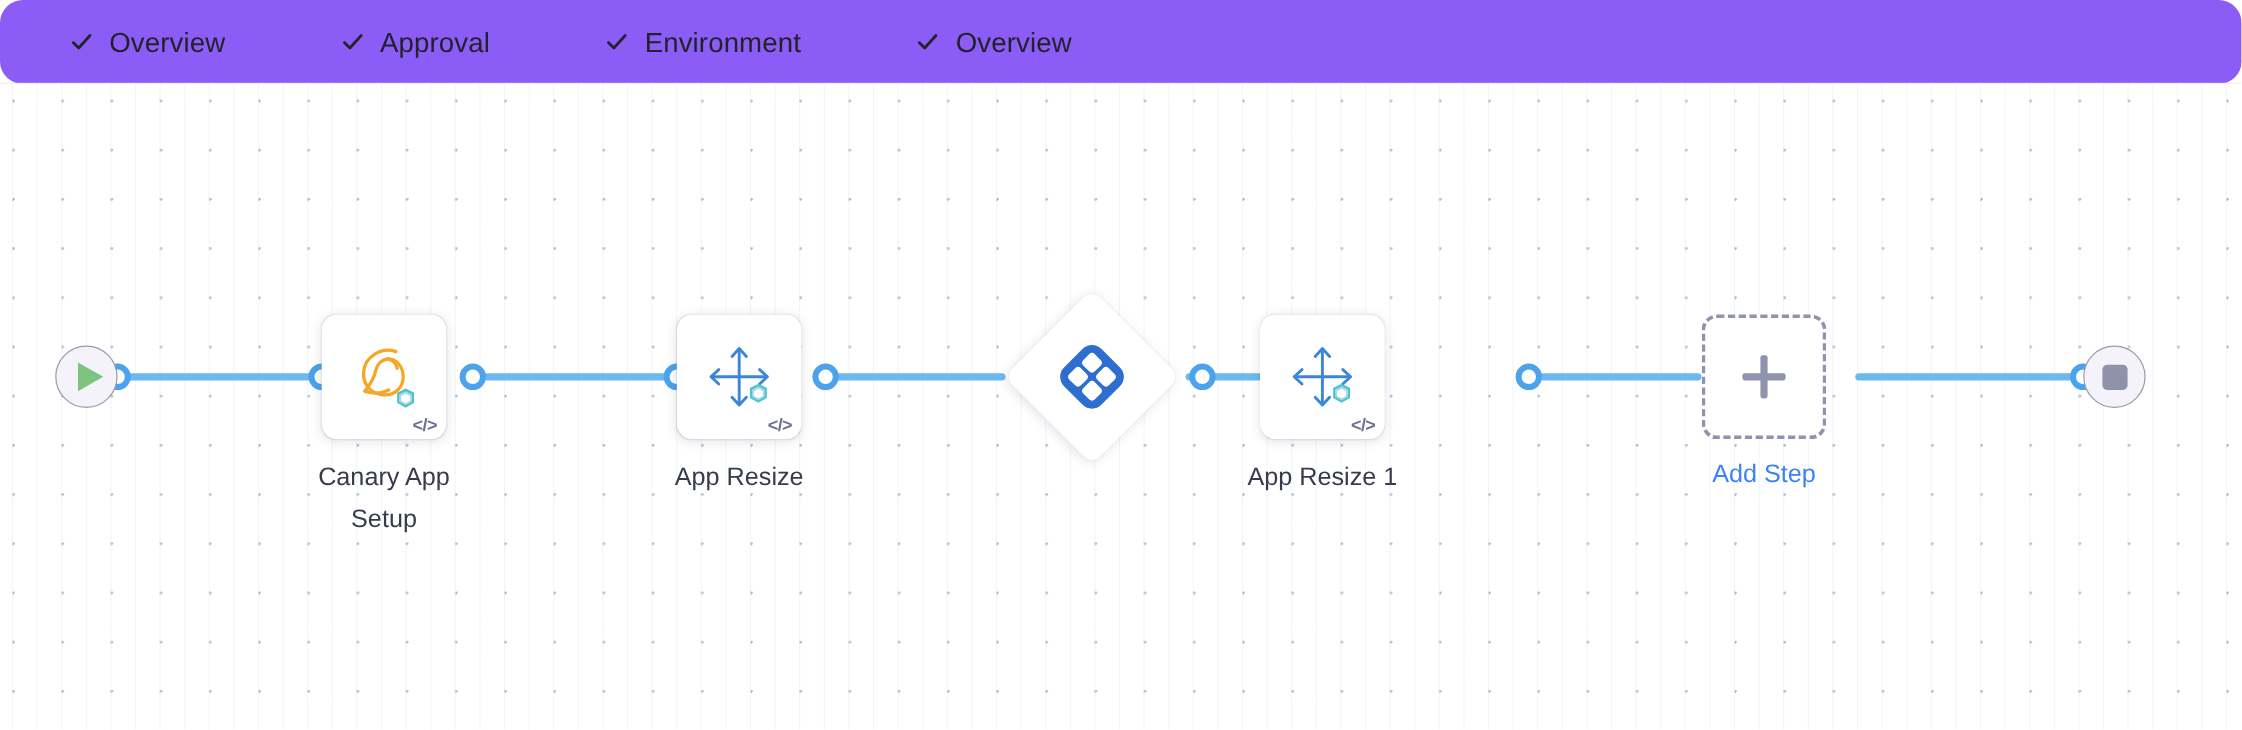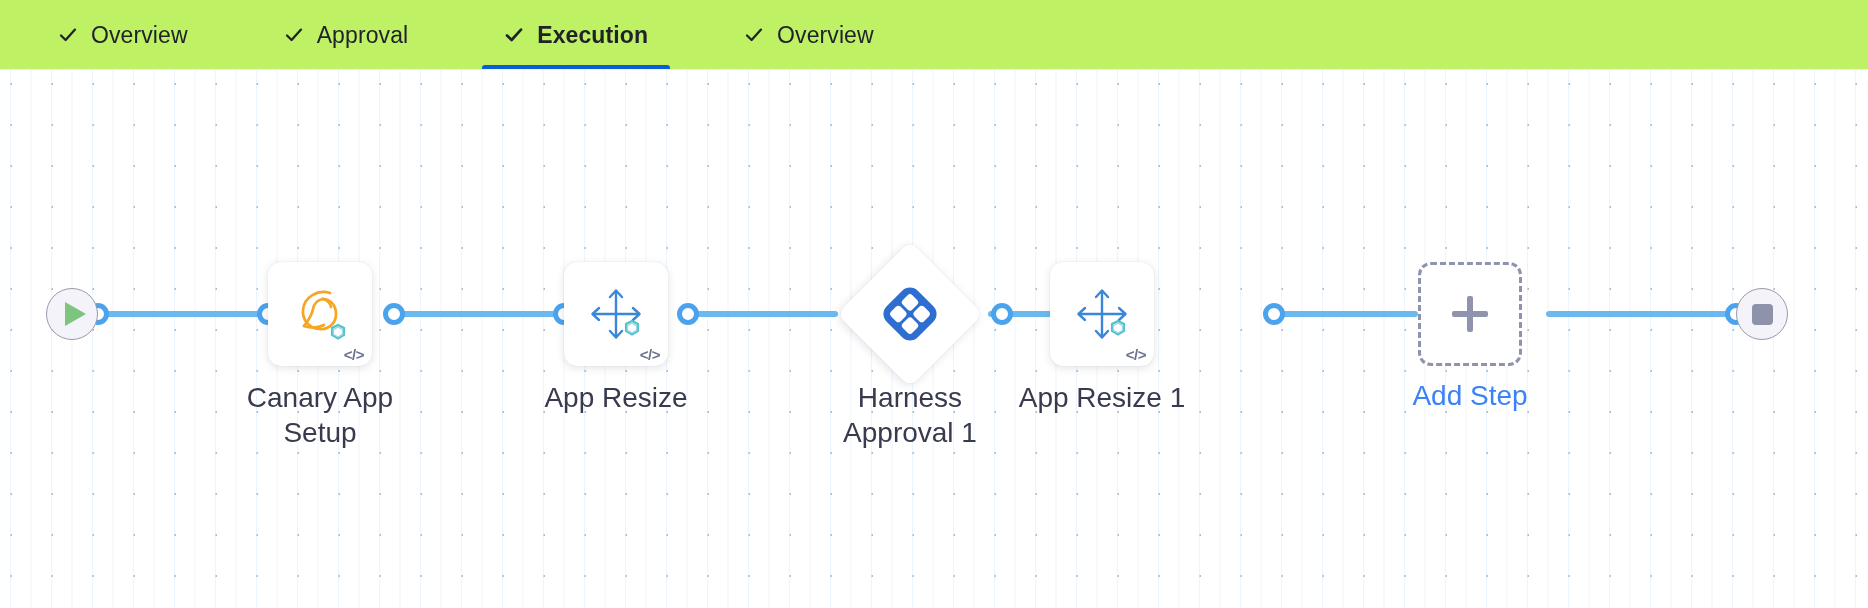--- a/index.html
+++ b/index.html
@@ -18,25 +18,26 @@
     height: 608px;
     background: #ffffff;
   }
 
   
   .tabbar {
     position: absolute;
     top: 0; left: 0;
     width: 1868px;
     height: 70px;
-    background: #bef264;
+    background: #8b5cf6;
     display: flex;
     align-items: center;
     padding-left: 36px;
     z-index: 40;
+    border-radius: 19px;
   }
   .tabbar::after {
     content: "";
     position: absolute;
     left: 0; right: 0; bottom: 0;
     height: 1px;
     background: #efefef;
   }
   .tab {
     height: 70px;
@@ -221,21 +222,21 @@
     background: #8f93ad;
     border-radius: 2px;
   }
   .plus::before { left: 15px; top: 0; width: 6px; height: 36px; }
   .plus::after  { top: 15px; left: 0; height: 6px; width: 36px; }
 
   
   .nlabel {
     position: absolute;
     text-align: center;
-    font-size: 28px;
+    font-size: 21px;
     line-height: 35px;
     color: #383a4e;
     z-index: 4;
     white-space: pre-line;
   }
   .nlabel.muted { color: #3b82f6; }
 </style>
 </head>
 <body>
 
@@ -254,29 +255,29 @@
 
     <div class="tab">
       <span class="check">
         <svg viewBox="0 0 20 20" fill="none">
             <path d="M3 10.5 L7.6 15 L17 4.6" stroke="currentColor" stroke-width="2.3" stroke-linecap="round" stroke-linejoin="round"></path>
           </svg>
       </span>
       <span class="tlabel">Approval</span>
     </div>
 
-
-    <div class="tab active">
+    <div class="tab">
       <span class="check">
         <svg viewBox="0 0 20 20" fill="none">
-            <path d="M3 10.5 L7.6 15 L17 4.6" stroke="currentColor" stroke-width="2.7" stroke-linecap="round" stroke-linejoin="round"></path>
+            <path d="M3 10.5 L7.6 15 L17 4.6" stroke="currentColor" stroke-width="2.3" stroke-linecap="round" stroke-linejoin="round"></path>
           </svg>
       </span>
-      <span class="tlabel">Execution</span>
+      <span class="tlabel">Environment</span>
     </div>
+
 
     <div class="tab">
       <span class="check">
         <svg viewBox="0 0 20 20" fill="none">
             <path d="M3 10.5 L7.6 15 L17 4.6" stroke="currentColor" stroke-width="2.3" stroke-linecap="round" stroke-linejoin="round"></path>
           </svg>
       </span>
       <span class="tlabel">Overview</span>
     </div>
 
@@ -348,22 +349,20 @@
       <path d="M28 2 L54 28 L28 54 L2 28 Z" fill="#2f6ed1" transform="translate(0,0)" rx="8" style="display:none"></path>
       <g transform="rotate(45 28 28)">
         <rect x="6" y="6" width="44" height="44" rx="11" fill="#2f6ed1"></rect>
         <rect x="13" y="13" width="13.5" height="13.5" rx="3.4" fill="#ffffff"></rect>
         <rect x="29.5" y="13" width="13.5" height="13.5" rx="3.4" fill="#ffffff"></rect>
         <rect x="13" y="29.5" width="13.5" height="13.5" rx="3.4" fill="#ffffff"></rect>
         <rect x="29.5" y="29.5" width="13.5" height="13.5" rx="3.4" fill="#ffffff"></rect>
       </g>
     </svg>
   </div>
-  <div class="nlabel" style="left:798px; top:380px; width:224px;">Harness
-Approval 1</div>
 
   <div class="node" style="left:1050px; top:262px;">
     <span class="ico">
       <svg width="62" height="62" viewBox="0 0 62 62" fill="none">
         <g stroke="#3b86d8" stroke-width="2.4" stroke-linecap="round" stroke-linejoin="round">
           <line x1="31" y1="8" x2="31" y2="54"></line>
           <line x1="8" y1="31" x2="54" y2="31"></line>
           <polyline points="25,14 31,7.5 37,14"></polyline>
           <polyline points="25,48 31,54.5 37,48"></polyline>
           <polyline points="14,25 7.5,31 14,37"></polyline>

